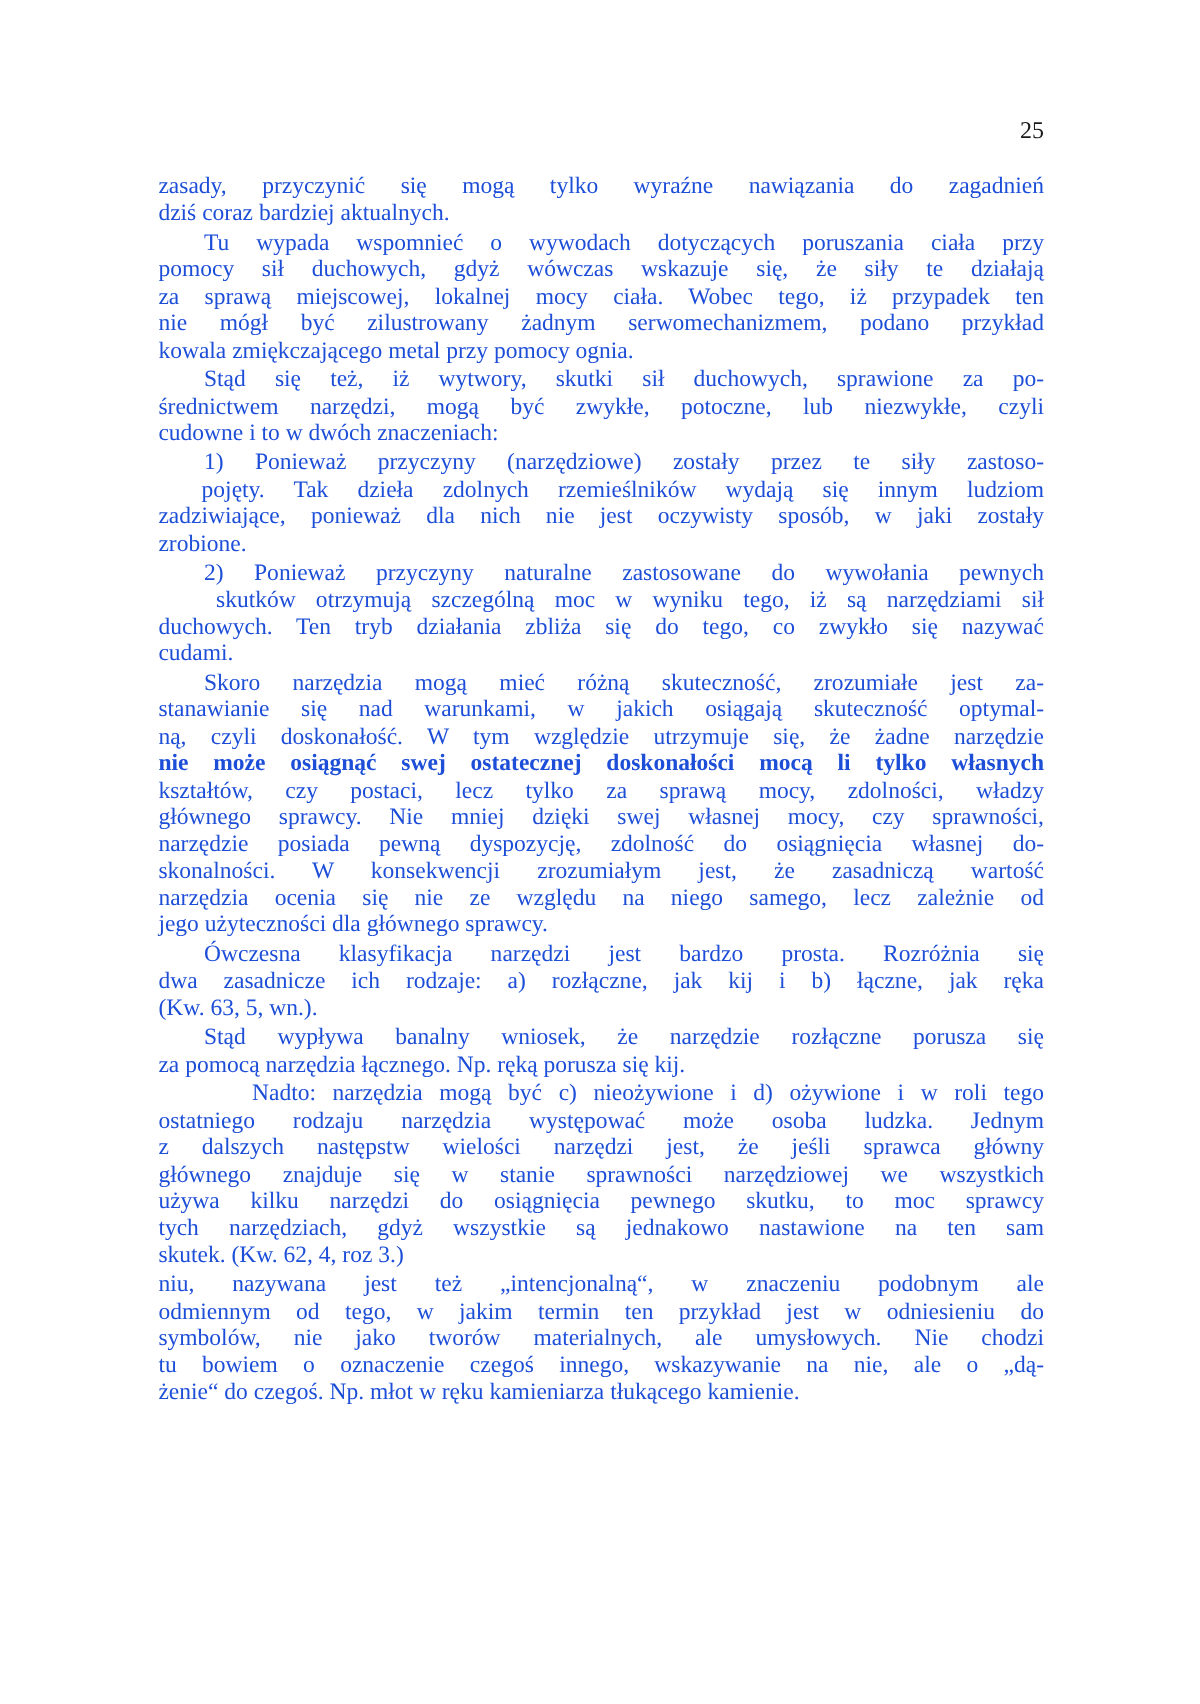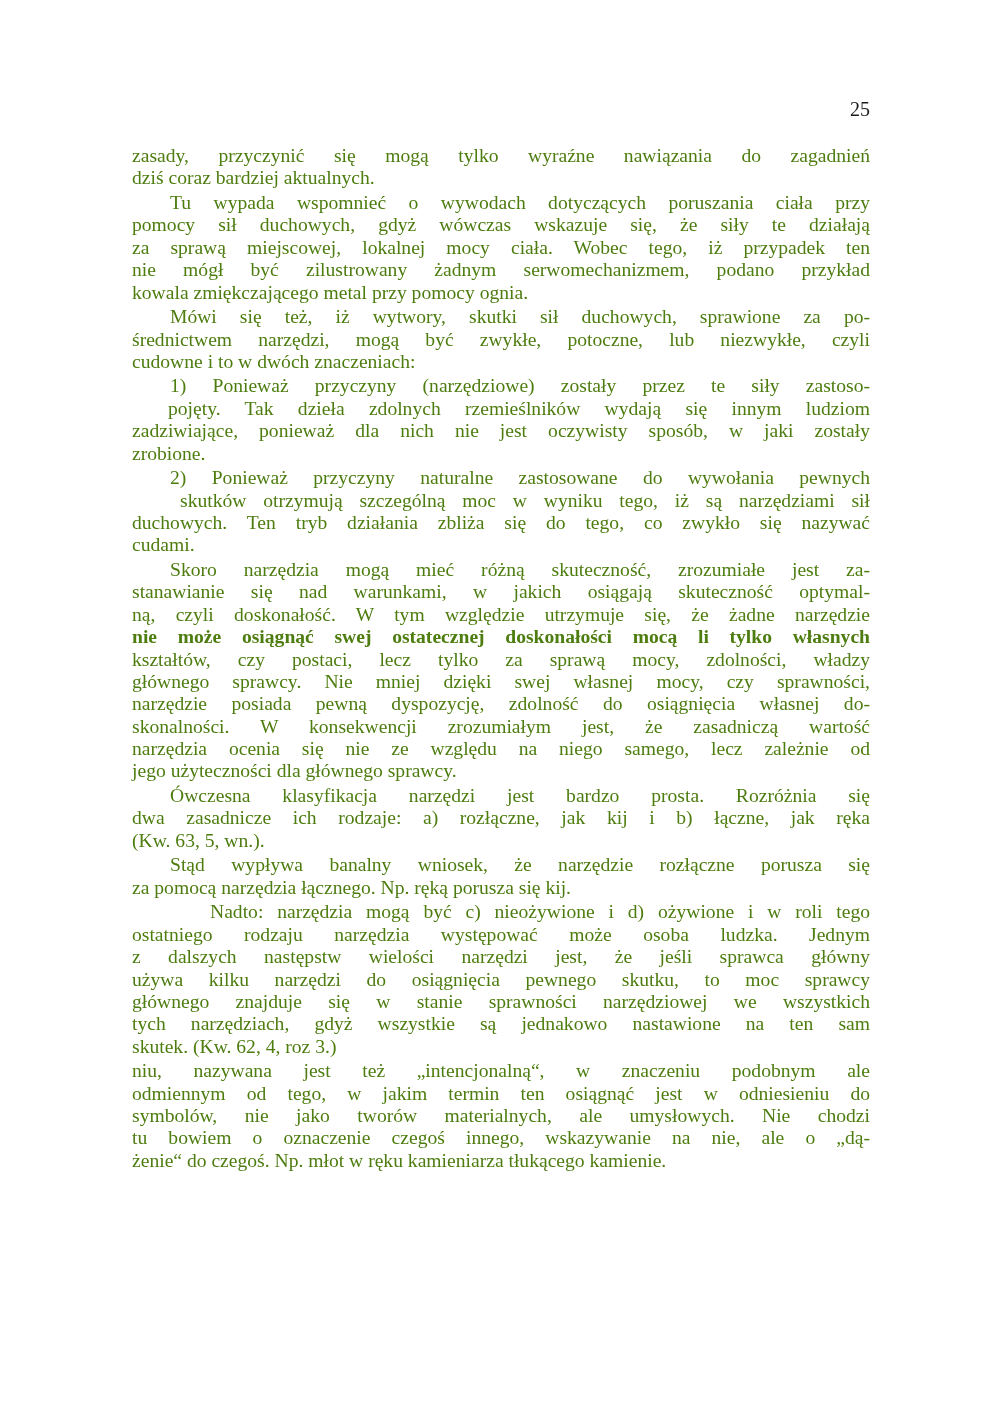--- a/index.html
+++ b/index.html
@@ -3,21 +3,21 @@
 <meta charset="utf-8">
 <style>
   html, body { margin: 0; padding: 0; background: #ffffff; }
   body { width: 1000px; height: 1420px; position: relative; overflow: hidden; }
   .page-number {
     position: absolute; top: 98px; left: 840px; width: 30px; text-align: right;
     font-family: "Liberation Serif", serif; font-size: 20px; color: #1a1a1a;
   }
   .text-block {
     position: absolute; top: 145px; left: 132px; width: 738px;
-    font-family: "Liberation Serif", serif; font-size: 19.6px; color: #4d7c0f;
+    font-family: "Liberation Serif", serif; font-size: 19.6px; color: #1d4ed8;
     line-height: 22.4px;
   }
   .para { margin: 0; padding: 0; }
   .para + .para { margin-top: 2.2px; }
   .line {
     display: block; text-align: justify; text-align-last: justify;
     white-space: nowrap; height: 22.4px; overflow: visible;
   }
   .line.last { text-align-last: left; }
   .line.indent { padding-left: 38px; }
@@ -33,21 +33,21 @@
         <span class="line last" style="white-space: nowrap;">dziś coraz bardziej aktualnych.</span>
       </div>
       <div class="para">
         <span class="line indent" style="white-space: nowrap;"><span style="white-space: nowrap; word-spacing: 0px;">Tu wypada wspomnieć o wywodach dotyczących poruszania ciała przy</span></span>
         <span class="line" style="white-space: nowrap;"><span style="white-space: nowrap; word-spacing: 0px;">pomocy sił duchowych, gdyż wówczas wskazuje się, że siły te działają</span></span>
         <span class="line" style="white-space: nowrap;"><span style="white-space: nowrap; word-spacing: 0px;">za sprawą miejscowej, lokalnej mocy ciała. Wobec tego, iż przypadek ten</span></span>
         <span class="line" style="white-space: nowrap;"><span style="white-space: nowrap; word-spacing: 0px;">nie mógł być zilustrowany żadnym serwomechanizmem, podano przykład</span></span>
         <span class="line last" style="white-space: nowrap;">kowala zmiękczającego metal przy pomocy ognia.</span>
       </div>
       <div class="para">
-        <span class="line indent" style="white-space: nowrap;"><span style="white-space: nowrap; word-spacing: 0px;">Mówi się też, iż wytwory, skutki sił duchowych, sprawione za po-</span></span>
+        <span class="line indent" style="white-space: nowrap;"><span style="white-space: nowrap; word-spacing: 0px;">Stąd się też, iż wytwory, skutki sił duchowych, sprawione za po-</span></span>
         <span class="line" style="white-space: nowrap;"><span style="white-space: nowrap; word-spacing: 0px;">średnictwem narzędzi, mogą być zwykłe, potoczne, lub niezwykłe, czyli</span></span>
         <span class="line last" style="white-space: nowrap;">cudowne i to w dwóch znaczeniach:</span>
       </div>
       <div class="para">
         <span class="line indent" style="white-space: nowrap;"><span style="white-space: nowrap; word-spacing: 0px;">1) Ponieważ przyczyny (narzędziowe) zostały przez te siły zastoso-</span></span>
         <span class="line" style="white-space: nowrap; margin-left: 36px;"><span style="white-space: nowrap; word-spacing: 0px;">pojęty. Tak dzieła zdolnych rzemieślników wydają się innym ludziom</span></span>
         <span class="line" style="white-space: nowrap;"><span style="white-space: nowrap; word-spacing: 0px;">zadziwiające, ponieważ dla nich nie jest oczywisty sposób, w jaki zostały</span></span>
         <span class="line last" style="white-space: nowrap;">zrobione.</span>
       </div>
       <div class="para">
@@ -74,26 +74,26 @@
         <span class="line last" style="white-space: nowrap;">(Kw. 63, 5, wn.).</span>
       </div>
       <div class="para">
         <span class="line indent" style="white-space: nowrap;"><span style="white-space: nowrap; word-spacing: 0px;">Stąd wypływa banalny wniosek, że narzędzie rozłączne porusza się</span></span>
         <span class="line last" style="white-space: nowrap;">za pomocą narzędzia łącznego. Np. ręką porusza się kij.</span>
       </div>
       <div class="para">
         <span class="line indent" style="white-space: nowrap;"><span style="white-space: nowrap; word-spacing: 0px; margin-left: 40px;">Nadto: narzędzia mogą być c) nieożywione i d) ożywione i w roli tego</span></span>
         <span class="line" style="white-space: nowrap;"><span style="white-space: nowrap; word-spacing: 0px;">ostatniego rodzaju narzędzia występować może osoba ludzka. Jednym</span></span>
         <span class="line" style="white-space: nowrap;"><span style="white-space: nowrap; word-spacing: 0px;">z dalszych następstw wielości narzędzi jest, że jeśli sprawca główny</span></span>
+        <span class="line" style="white-space: nowrap;"><span style="white-space: nowrap; word-spacing: 0px;">głównego znajduje się w stanie sprawności narzędziowej we wszystkich</span></span>
         <span class="line" style="white-space: nowrap;"><span style="white-space: nowrap; word-spacing: 0px;">używa kilku narzędzi do osiągnięcia pewnego skutku, to moc sprawcy</span></span>
-        <span class="line" style="white-space: nowrap;"><span style="white-space: nowrap; word-spacing: 0px;">głównego znajduje się w stanie sprawności narzędziowej we wszystkich</span></span>
         <span class="line" style="white-space: nowrap;"><span style="white-space: nowrap; word-spacing: 0px;">tych narzędziach, gdyż wszystkie są jednakowo nastawione na ten sam</span></span>
         <span class="line last" style="white-space: nowrap;">skutek. (Kw. 62, 4, roz 3.)</span>
       </div>
       <div class="para">
         <span class="line" style="white-space: nowrap;"><span style="white-space: nowrap; word-spacing: 0px;">niu, nazywana jest też „intencjonalną“, w znaczeniu podobnym ale</span></span>
-        <span class="line" style="white-space: nowrap;"><span style="white-space: nowrap; word-spacing: 0px;">odmiennym od tego, w jakim termin ten osiągnąć jest w odniesieniu do</span></span>
+        <span class="line" style="white-space: nowrap;"><span style="white-space: nowrap; word-spacing: 0px;">odmiennym od tego, w jakim termin ten przykład jest w odniesieniu do</span></span>
         <span class="line" style="white-space: nowrap;"><span style="white-space: nowrap; word-spacing: 0px;">symbolów, nie jako tworów materialnych, ale umysłowych. Nie chodzi</span></span>
         <span class="line" style="white-space: nowrap;"><span style="white-space: nowrap; word-spacing: 0px;">tu bowiem o oznaczenie czegoś innego, wskazywanie na nie, ale o „dą-</span></span>
         <span class="line last" style="white-space: nowrap;">żenie“ do czegoś. Np. młot w ręku kamieniarza tłukącego kamienie.</span>
       </div>
     </div>
 </div>
 
 </body></html>

